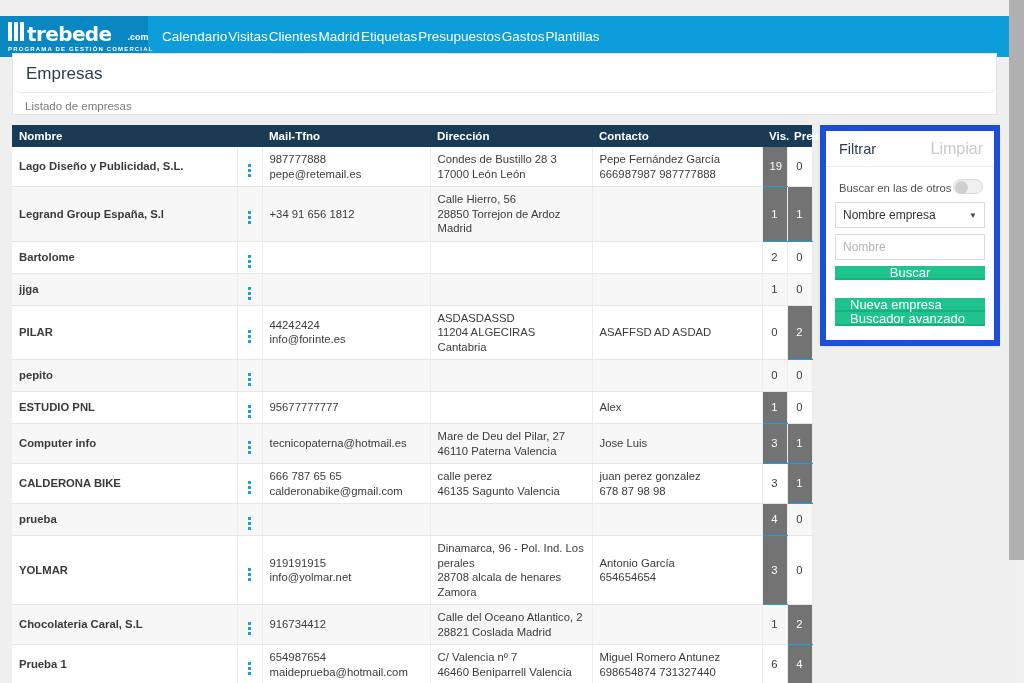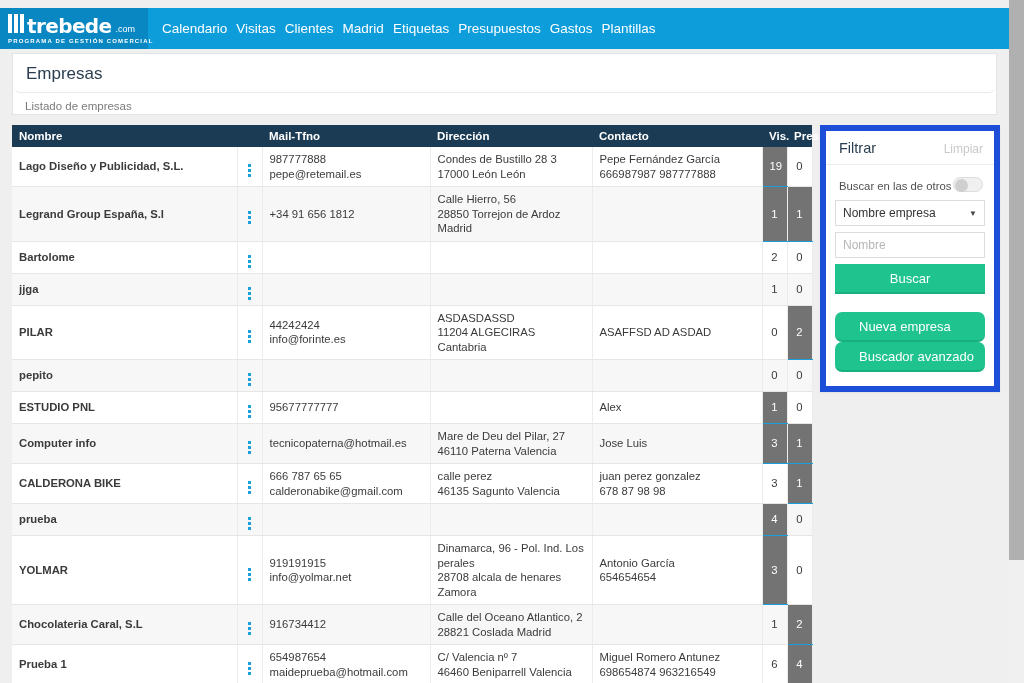--- a/index.html
+++ b/index.html
@@ -6,41 +6,41 @@
   html, body {
     width: 1024px; height: 683px;
     font-family: "Liberation Sans", sans-serif;
     background: #efefef;
     overflow: hidden;
   }
   #app { position: relative; width: 1024px; height: 683px; background: #efefef; }
 
   
   .navbar {
-    position: absolute; top: 8px; left: 0; width: 1009px; height: 41px;
+    position: absolute; top: 16px; left: 0; width: 1009px; height: 41px;
     background: #0d9ddb; display: flex; align-items: stretch;
   }
   .logo-block {
     width: 148px; height: 41px; background: #0887c2;
     display: flex; flex-direction: column; justify-content: center;
     padding-left: 8px; position: relative;
   }
   .logo-row { display: flex; align-items: flex-end; }
   .logo-bars { display: flex; gap: 2px; margin-right: 3px; margin-bottom: 3px; }
   .logo-bars i { display: block; width: 4px; height: 19px; background: #fff; }
   .logo-word {
     color: #fff; font-size: 20px; font-weight: bold; letter-spacing: -0.6px;
     line-height: 20px; font-family: "DejaVu Sans", sans-serif;
   }
-  .logo-com { color: #fff; font-size: 9px; font-weight: normal; margin-left: 4px; margin-bottom: 2px; }
+  .logo-com { color: #fff; font-size: 9px; font-weight: bold; margin-left: 16px; margin-bottom: 2px; }
   .logo-tag {
     color: #fff; font-size: 6px; letter-spacing: 1.15px; font-weight: bold;
     margin-top: 2px; white-space: nowrap;
   }
-  .nav-links { display: flex; align-items: center; padding-left: 14px; gap: 9px; }
+  .nav-links { display: flex; align-items: center; padding-left: 14px; gap: 1px; }
   .nav-links a {
     color: #ffffff; font-size: 13.5px; text-decoration: none; white-space: nowrap;
   }
 
   
   .page-card {
     position: absolute; left: 12px; top: 53px; width: 985px; height: 62px;
     background: #fff; border: 1px solid #e3e3e3;
   }
   .page-title {
@@ -92,21 +92,21 @@
     position: absolute; left: 820px; top: 125px; width: 180px;
     background: #ffffff; border: 6px solid #1d4ed8;
     box-shadow: 0 1px 2px rgba(0,0,0,0.06);
     padding-bottom: 8px;
   }
   .filter-head {
     display: flex; justify-content: space-between; align-items: baseline;
     padding: 9px 11px 8px 13px; border-bottom: 1px solid #ededed;
   }
   .filter-title { font-size: 14.5px; color: #2b3e50; }
-  .filter-clear { font-size: 12px; color: #c9c9c9; cursor: pointer; }
+  .filter-clear { font-size: 16px; color: #c9c9c9; cursor: pointer; }
   .filter-body { padding: 8px 9px 0 9px; }
   .switch-row {
     display: flex; justify-content: space-between; align-items: flex-end;
     padding: 4px 2px 8px 4px;
   }
   .switch-label { font-size: 11.3px; color: #505050; }
   .switch {
     width: 30px; height: 15px; border-radius: 8px; background: #f0f0f0;
     border: 1px solid #dcdcdc; position: relative;
   }
@@ -119,25 +119,25 @@
     font-size: 12px; color: #333; padding: 0 7px; display: flex;
     align-items: center; justify-content: space-between; margin-bottom: 6px;
   }
   .sel .caret { font-size: 8px; color: #444; }
   .txtin {
     width: 100%; height: 26px; border: 1px solid #dcdcdc; background: #fff;
     font-size: 12px; color: #b5b5b5; padding: 0 7px; display: flex;
     align-items: center; margin-bottom: 1px;
   }
   .btn-green {
-    width: 100%; height: 30px; background: #1fc38d; color: #fff; font-size: 13px;
+    width: 100%; height: 14px; background: #1fc38d; color: #fff; font-size: 13px;
     display: flex; align-items: center; justify-content: center;
     border: none; border-bottom: 2px solid #18b07e; cursor: pointer;
   }
-  .btn-green.left { justify-content: flex-start; padding-left: 24px; border-radius: 7px; }
+  .btn-green.left { justify-content: flex-start; padding-left: 15px; }
   .panel-gap { height: 18px; }
   .btn-wrap { padding: 0 9px; }
   .btn-wrap + .btn-wrap { margin-top: 0; }
 
   
   .scrollbar {
     position: absolute; right: 0; top: 0; width: 15px; height: 683px;
     background: #f0f0f0;
   }
   .scrollbar .thumb {
@@ -417,21 +417,21 @@
             <td class="">
               <span class="mail-l2">654987654</span>
               <span class="mail-l2">maideprueba@hotmail.com</span>
             </td>
             <td class="">
               <span class="mail-l2">C/ Valencia nº 7</span>
               <span class="mail-l2">46460 Beniparrell Valencia</span>
             </td>
             <td class="">
               <span class="mail-l2">Miguel Romero Antunez</span>
-              <span class="mail-l2">698654874 963216549</span>
+              <span class="mail-l2">698654874 731327440</span>
             </td>
             <td class="num">6</td>
             <td class="num pres hl">4</td>
           </tr>
         </tbody>
     </table>
 
   </div>
 
   <div class="filter-panel">

